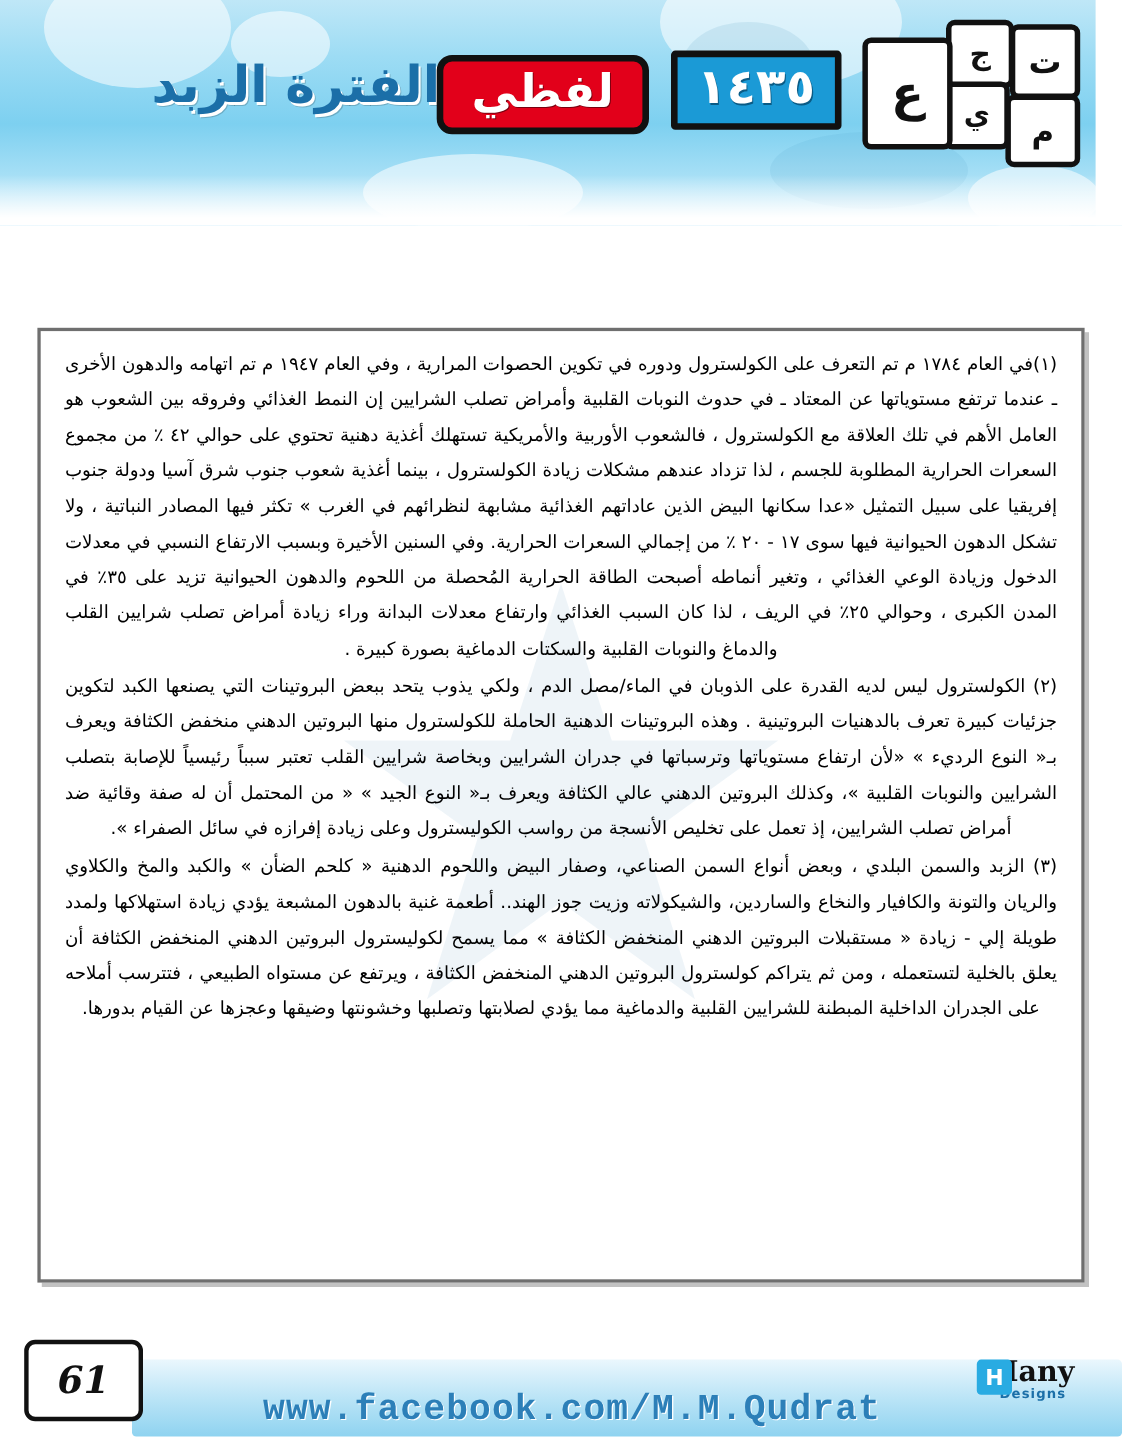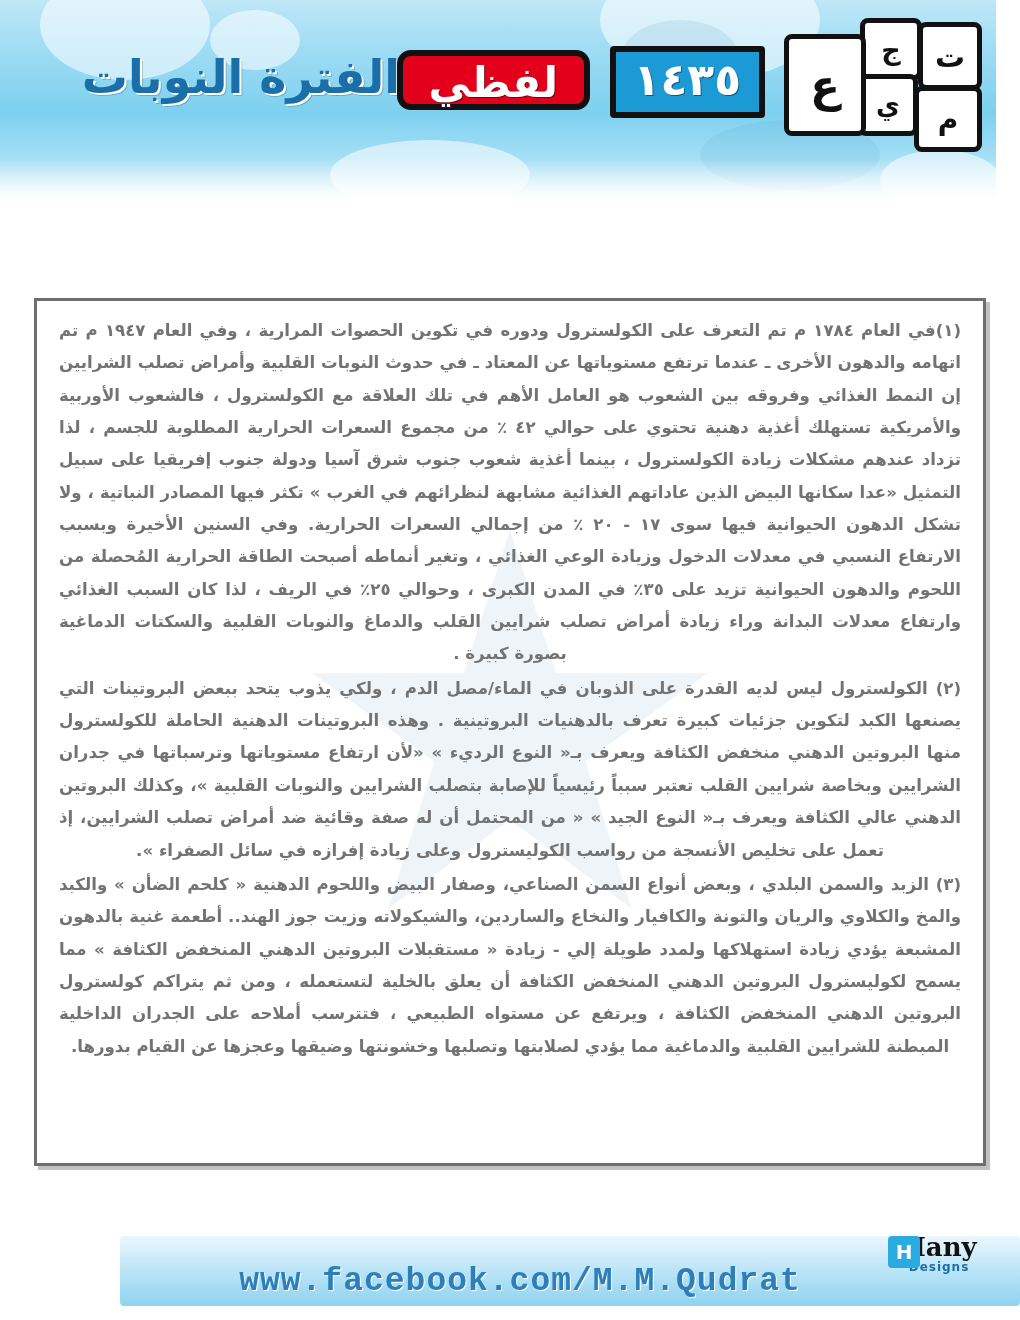--- a/index.html
+++ b/index.html
@@ -94,21 +94,21 @@
     letter-spacing: 2px;
     line-height: 1;
     text-shadow: 1px 1px 0 #0a5b85;
   }
 
   
   .red-tag {
     position: absolute;
     right: 430px;
     top: 50px;
-    padding: 6px 26px 0 26px;
+    padding: 6px 26px 12px 26px;
     border: 6px solid #111;
     border-radius: 14px;
     background: #e2001a;
     color: #ffffff;
     font-size: 42px;
     font-weight: bold;
     line-height: 1;
     text-shadow: 1px 1px 0 #7a0010;
   }
 
@@ -150,23 +150,23 @@
     justify-content: center;
     pointer-events: none;
   }
   .watermark .wm-star {
     width: 420px;
     height: 420px;
     opacity: 0.07;
   }
   .para {
     position: relative;
-    color: #737373;
+    color: #000000;
     font-size: 16.6px;
-    font-weight: bold;
+    font-weight: normal;
     line-height: 1.95;
     text-align: justify;
     text-align-last: center;
     direction: rtl;
     margin: 0 0 2px 0;
     z-index: 2;
   }
 
   
   .footer-band {
@@ -259,21 +259,21 @@
 
 <div class="header-banner">
   <div class="splat" style="left:40px; top:-30px; width:170px; height:110px;"></div>
   <div class="splat" style="left:210px; top:10px; width:90px; height:60px;"></div>
   <div class="splat" style="left:600px; top:-40px; width:220px; height:120px;"></div>
   <div class="darksplat" style="left:620px; top:20px; width:120px; height:80px; opacity:.35;"></div>
   <div class="darksplat" style="left:700px; top:120px; width:180px; height:70px; opacity:.25;"></div>
   <div class="splat" style="left:330px; top:140px; width:200px; height:70px;"></div>
   <div class="splat" style="left:880px; top:150px; width:120px; height:60px;"></div>
 
-  <div class="period-title">الفترة النوبات</div>
+  <div class="period-title">الفترة الزبد</div>
 
   <div class="red-tag">لفظي</div>
 
   <div class="year-badge">١٤٣٥</div>
 
   <div class="logo-box">
     <div class="lb-shape lb-a">ت</div>
     <div class="lb-shape lb-b">ج</div>
     <div class="lb-shape lb-c">م</div>
     <div class="lb-shape lb-d">ي</div>
@@ -291,18 +291,19 @@
     </svg>
   </div>
   <p class="para">(١)في العام ١٧٨٤ م تم التعرف على الكولسترول ودوره في تكوين الحصوات المرارية ، وفي العام ١٩٤٧ م تم اتهامه والدهون الأخرى ـ عندما ترتفع مستوياتها عن المعتاد ـ في حدوث النوبات القلبية وأمراض تصلب الشرايين إن النمط الغذائي وفروقه بين الشعوب هو العامل الأهم في تلك العلاقة مع الكولسترول ، فالشعوب الأوربية والأمريكية تستهلك أغذية دهنية تحتوي على حوالي ٤٢ ٪ من مجموع السعرات الحرارية المطلوبة للجسم ، لذا تزداد عندهم مشكلات زيادة الكولسترول ، بينما أغذية شعوب جنوب شرق آسيا ودولة جنوب إفريقيا على سبيل التمثيل «عدا سكانها البيض الذين عاداتهم الغذائية مشابهة لنظرائهم في الغرب » تكثر فيها المصادر النباتية ، ولا تشكل الدهون الحيوانية فيها سوى ١٧ - ٢٠ ٪ من إجمالي السعرات الحرارية. وفي السنين الأخيرة وبسبب الارتفاع النسبي في معدلات الدخول وزيادة الوعي الغذائي ، وتغير أنماطه أصبحت الطاقة الحرارية المُحصلة من اللحوم والدهون الحيوانية تزيد على ٣٥٪ في المدن الكبرى ، وحوالي ٢٥٪ في الريف ، لذا كان السبب الغذائي وارتفاع معدلات البدانة وراء زيادة أمراض تصلب شرايين القلب والدماغ والنوبات القلبية والسكتات الدماغية بصورة كبيرة .</p>
   <p class="para">(٢) الكولسترول  ليس لديه القدرة على الذوبان في الماء/مصل الدم ، ولكي يذوب يتحد ببعض البروتينات التي يصنعها الكبد لتكوين جزئيات كبيرة تعرف بالدهنيات البروتينية . وهذه البروتينات الدهنية الحاملة للكولسترول منها البروتين الدهني منخفض الكثافة ويعرف بـ« النوع الرديء » «لأن ارتفاع مستوياتها وترسباتها في جدران الشرايين وبخاصة شرايين القلب تعتبر سبباً رئيسياً للإصابة بتصلب الشرايين والنوبات القلبية »، وكذلك البروتين الدهني عالي الكثافة ويعرف بـ« النوع الجيد » « من المحتمل أن له صفة وقائية ضد أمراض تصلب الشرايين، إذ تعمل على تخليص الأنسجة من رواسب الكوليسترول وعلى زيادة إفرازه في سائل الصفراء ».</p>
   <p class="para">(٣) الزبد والسمن البلدي ، وبعض أنواع السمن الصناعي، وصفار البيض واللحوم الدهنية « كلحم الضأن » والكبد والمخ والكلاوي والريان والتونة والكافيار والنخاع والساردين، والشيكولاته وزيت جوز الهند.. أطعمة غنية بالدهون المشبعة يؤدي زيادة استهلاكها ولمدد طويلة إلي - زيادة « مستقبلات البروتين الدهني المنخفض الكثافة » مما يسمح لكوليسترول البروتين الدهني المنخفض الكثافة أن يعلق بالخلية لتستعمله ، ومن ثم يتراكم كولسترول البروتين الدهني المنخفض الكثافة ، ويرتفع عن مستواه الطبيعي ، فتترسب أملاحه على الجدران الداخلية المبطنة للشرايين القلبية والدماغية مما يؤدي لصلابتها وتصلبها وخشونتها وضيقها وعجزها عن القيام بدورها.</p>
 </div>
 
 <div class="footer-band">
   <div class="footer-stripe"></div>
   <div class="footer-url">www.facebook.com/M.M.Qudrat</div>
+  <div class="page-number-box">61</div>
   <div class="designer-logo">
     <div class="dl-badge">H</div>
     <div class="dl-main">Hany</div>
     <div class="dl-sub">Designs</div>
   </div>
 </div>
 
 </body></html>

